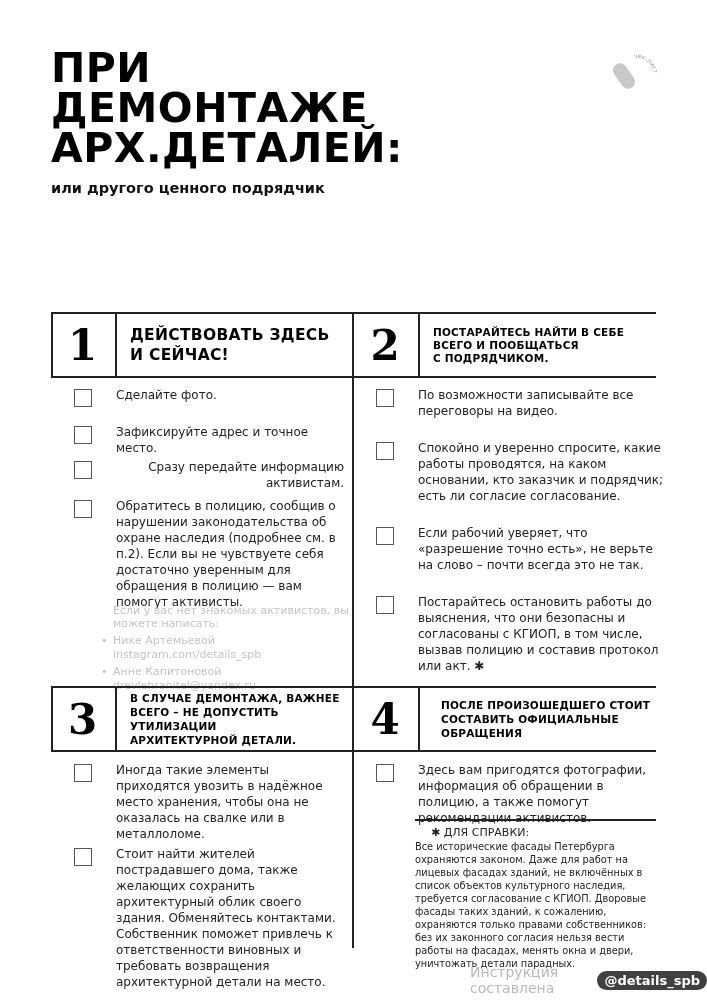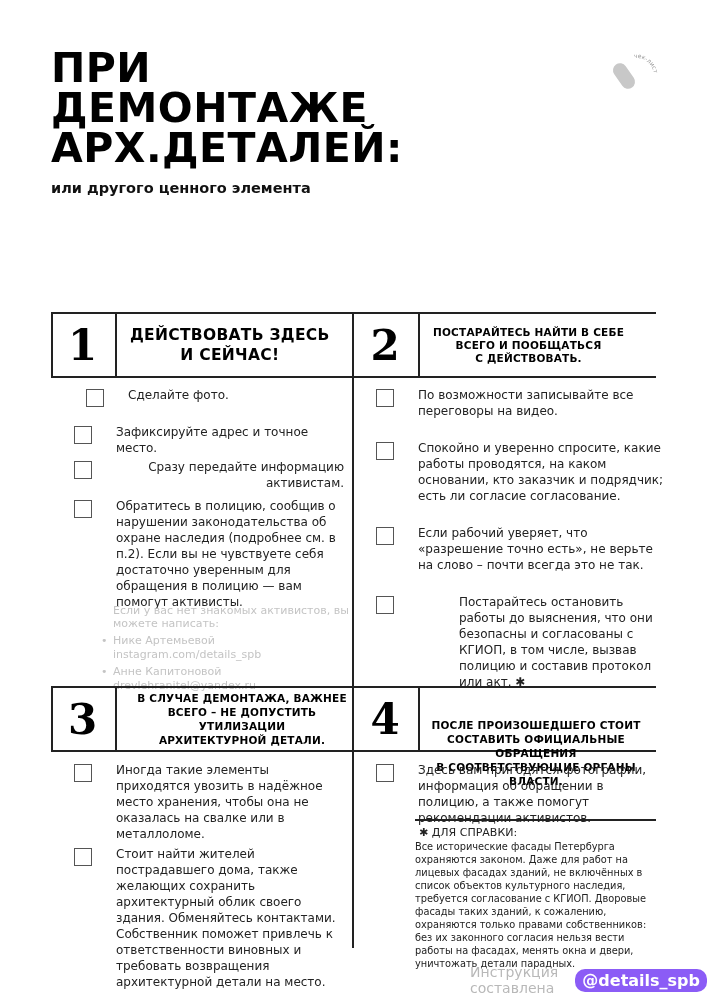--- a/index.html
+++ b/index.html
@@ -10,75 +10,75 @@
   .subtitle span { display: block; }
 
   .logo { position: absolute; left: 600px; top: 40px; width: 80px; height: 80px; }
 
   
   .vline { position: absolute; left: 352px; top: 312px; width: 2px; height: 636px; background: #222; }
 
   .hdr { position: absolute; height: 62px; border-top: 2px solid #222; border-bottom: 2px solid #222; box-sizing: content-box; }
   .hdr-num { position: absolute; top: 0; height: 62px; width: 60px; display: flex; align-items: center; justify-content: center; font-family: "DejaVu Serif", serif; font-weight: bold; font-size: 42px; color: #000; }
   .hdr-sep { position: absolute; top: 0; width: 2px; height: 62px; background: #222; }
-  .hdr-text { position: absolute; top: 0; height: 62px; display: flex; flex-direction: column; justify-content: center; font-weight: bold; color: #000; text-align: center; }
+  .hdr-text { position: absolute; top: 0; height: 62px; display: flex; flex-direction: column; justify-content: center; font-weight: bold; color: #000; }
   .hdr-text span { display: block; }
 
   #h1 { left: 51px; top: 312px; width: 301px; border-left: 2px solid #222; }
   #h1 .hdr-num { left: 0; width: 59px; }
   #h1 .hdr-sep { left: 62px; }
   #h1 .hdr-text { left: 77px; font-size: 15.5px; line-height: 20px; letter-spacing: 0.3px; }
 
   #h2 { left: 354px; top: 312px; width: 302px; }
   #h2 .hdr-num { left: 2px; width: 58px; }
   #h2 .hdr-sep { left: 64px; }
   #h2 .hdr-text { left: 79px; font-size: 10.5px; line-height: 13px; letter-spacing: 0.2px; }
 
   #h3 { left: 51px; top: 686px; width: 301px; border-left: 2px solid #222; }
   #h3 .hdr-num { left: 0; width: 59px; }
   #h3 .hdr-sep { left: 62px; }
   #h3 .hdr-text { left: 77px; font-size: 10.5px; line-height: 14px; letter-spacing: 0.2px; }
 
   #h4 { left: 354px; top: 686px; width: 302px; }
   #h4 .hdr-num { left: 2px; width: 58px; }
   #h4 .hdr-sep { left: 64px; }
-  #h4 .hdr-text { left: 62px; font-size: 10.5px; line-height: 14px; letter-spacing: 0.2px; margin-top: 34px; }
+  #h4 .hdr-text { left: 87px; font-size: 10.5px; line-height: 14px; letter-spacing: 0.2px; }
 
   .item { position: absolute; display: flex; }
   .cb { width: 16px; height: 16px; border: 1px solid #555; flex: none; margin-top: 2px; background: #fff; }
   .item-text { font-size: 12px; line-height: 16px; color: #222; }
 
   .col1 .cb { margin-right: 24px; }
   .col1 { left: 74px; width: 270px; }
   .col2 .cb { margin-right: 24px; }
   .col2 { left: 376px; width: 290px; }
 
   .hint { position: absolute; left: 113px; top: 604px; width: 240px; font-size: 11px; line-height: 13px; color: #c4c4c4; }
   .hint-list { margin: 4px 0 0 0; padding: 0; list-style: none; }
   .hint-list li { position: relative; padding-left: 0; margin-bottom: 3px; font-size: 11px; line-height: 14px; color: #c4c4c4; }
   .hint-list li .bullet { position: absolute; left: -12px; top: 0; }
 
   .note-rule { position: absolute; left: 415px; top: 819px; width: 241px; height: 2px; background: #222; }
   .note { position: absolute; left: 415px; top: 826px; width: 250px; font-size: 9.8px; line-height: 13px; color: #222; }
-  .note-title { display: block; font-size: 11px; line-height: 14px; margin-left: 4px; }
+  .note-title { display: block; font-size: 11px; line-height: 14px; margin-left: 16px; }
 
   .footer { position: absolute; left: 470px; top: 964px; display: flex; align-items: center; }
   .footer-text { font-size: 14px; color: #b8b8b8; margin-right: 5px; }
-  .footer-badge { background: #8b5cf6; color: #fff; font-weight: bold; font-size: 16px; padding: 2px 7px; border-radius: 10px; }
+  .footer-badge { background: #404040; color: #fff; font-weight: bold; font-size: 13px; padding: 2px 7px; border-radius: 10px; }
 </style>
 </head>
 <body>
 
 <h1 class="title">
   <span>ПРИ</span>
   <span>ДЕМОНТАЖЕ</span>
   <span>АРХ.ДЕТАЛЕЙ:</span>
 </h1>
 <p class="subtitle">
-  <span>или другого ценного элемента</span>
+  <span>или другого ценного подрядчик</span>
 </p>
 
 <div class="logo">
   <svg width="80" height="80" viewBox="0 0 80 80">
     <defs>
       <path id="arcpath" d="M 34 18 A 18 18 0 0 1 54 36"></path>
     </defs>
     <rect x="17" y="22" width="14" height="28" rx="7" ry="7" fill="#c8c8c8" transform="rotate(-35 24 36)"></rect>
     <text font-size="6" fill="#999" font-family="DejaVu Sans, sans-serif">
       <textPath href="#arcpath">чек-лист</textPath>
@@ -96,25 +96,25 @@
     <span>И СЕЙЧАС!</span>
   </div>
 </div>
 
 <div class="hdr" id="h2">
   <div class="hdr-num">2</div>
   <div class="hdr-sep"></div>
   <div class="hdr-text">
     <span>ПОСТАРАЙТЕСЬ НАЙТИ В СЕБЕ</span>
     <span>ВСЕГО И ПООБЩАТЬСЯ</span>
-    <span>С ДЕЙСТВОВАТЬ.</span>
+    <span>С ПОДРЯДЧИКОМ.</span>
   </div>
 </div>
 
-<div class="item col1" style="top:387px;margin-left:12px;">
+<div class="item col1" style="top:387px;">
   <div class="cb"></div>
   <div class="item-text">Сделайте фото.</div>
 </div>
 <div class="item col1" style="top:424px;">
   <div class="cb"></div>
   <div class="item-text">Зафиксируйте адрес и точное место.</div>
 </div>
 <div class="item col1" style="top:459px;text-align:right;">
   <div class="cb"></div>
   <div class="item-text">Сразу передайте информацию активистам.</div>
@@ -137,42 +137,41 @@
   <div class="item-text">По возможности записывайте все переговоры на видео.</div>
 </div>
 <div class="item col2" style="top:440px; width:290px;">
   <div class="cb"></div>
   <div class="item-text">Спокойно и уверенно спросите, какие работы проводятся, на каком основании, кто заказчик и подрядчик; есть ли согласие согласование.</div>
 </div>
 <div class="item col2" style="top:525px; width:284px;">
   <div class="cb"></div>
   <div class="item-text">Если рабочий уверяет, что «разрешение точно есть», не верьте на слово – почти всегда это не так.</div>
 </div>
-<div class="item col2" style="top:594px; width:290px;gap:41px;">
+<div class="item col2" style="top:594px; width:290px;">
   <div class="cb"></div>
   <div class="item-text">Постарайтесь остановить работы до выяснения, что они безопасны и согласованы с КГИОП, в том числе, вызвав полицию и составив протокол или акт. ✱</div>
 </div>
 
 <div class="hdr" id="h3">
   <div class="hdr-num">3</div>
   <div class="hdr-sep"></div>
   <div class="hdr-text">
     <span>В СЛУЧАЕ ДЕМОНТАЖА, ВАЖНЕЕ</span>
     <span>ВСЕГО – НЕ ДОПУСТИТЬ УТИЛИЗАЦИИ</span>
     <span>АРХИТЕКТУРНОЙ ДЕТАЛИ.</span>
   </div>
 </div>
 
 <div class="hdr" id="h4">
   <div class="hdr-num">4</div>
   <div class="hdr-sep"></div>
   <div class="hdr-text">
     <span>ПОСЛЕ ПРОИЗОШЕДШЕГО СТОИТ</span>
     <span>СОСТАВИТЬ ОФИЦИАЛЬНЫЕ ОБРАЩЕНИЯ</span>
-    <span>В СООТВЕТСТВУЮЩИЕ ОРГАНЫ ВЛАСТИ.</span>
   </div>
 </div>
 
 <div class="item col1" style="top:762px; width:272px;">
   <div class="cb"></div>
   <div class="item-text">Иногда такие элементы приходятся увозить в надёжное место хранения, чтобы она не оказалась на свалке или в металлоломе.</div>
 </div>
 <div class="item col1" style="top:846px; width:272px;">
   <div class="cb"></div>
   <div class="item-text">Стоит найти жителей пострадавшего дома, также желающих сохранить архитектурный облик своего здания. Обменяйтесь контактами. Собственник поможет привлечь к ответственности виновных и требовать возвращения архитектурной детали на место.</div>

